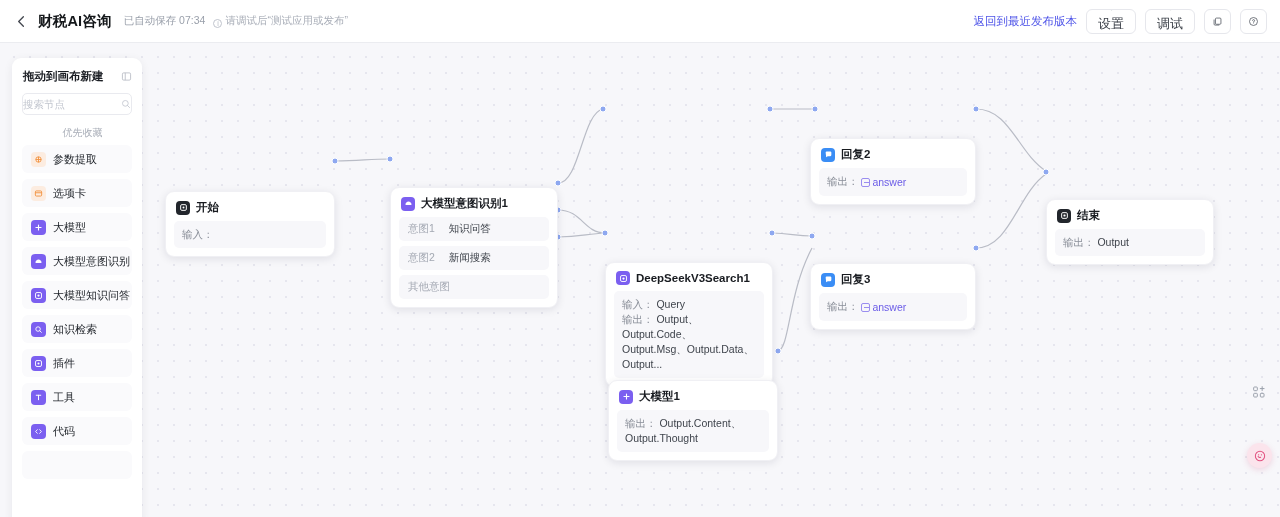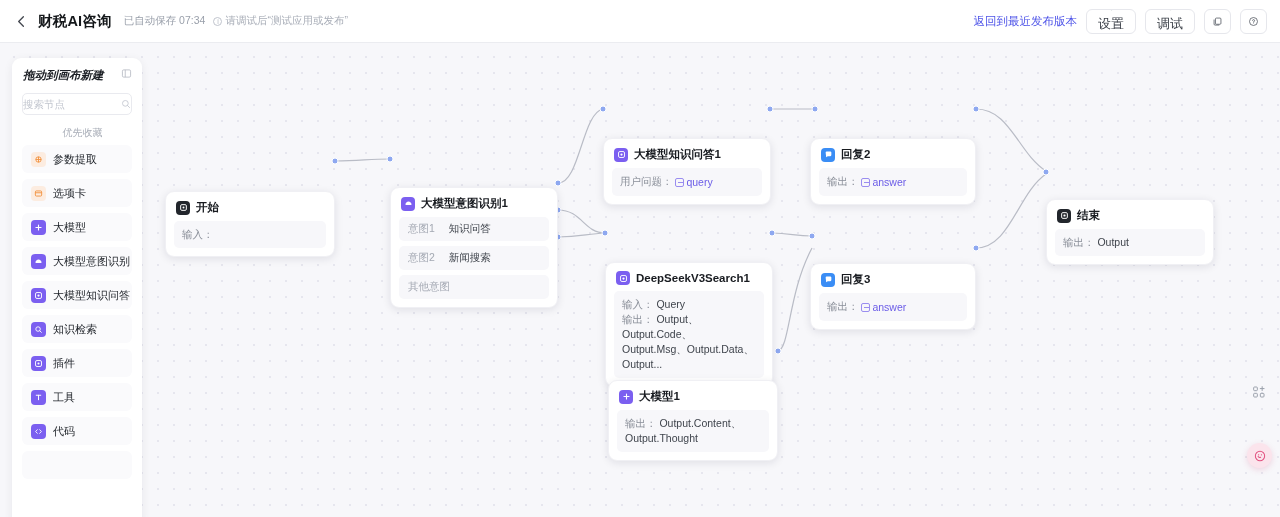--- a/index.html
+++ b/index.html
@@ -14,43 +14,43 @@
   .header{
     position:absolute; left:0; top:0; width:1280px; height:43px;
     background:#ffffff; border-bottom:1px solid #ebecf0;
     display:flex; align-items:center; z-index:40;
   }
   .hdr-left{ display:flex; align-items:center; gap:8px; padding-left:12px; }
   .back-arrow{ width:18px;height:18px; display:flex;align-items:center;justify-content:center;
     color:#42464e; cursor:pointer; font-size:14px; }
   .app-title{ font-size:14.5px; font-weight:bold; color:#14171a; letter-spacing:.2px; }
   .autosave{ font-size:10.5px; color:#9aa0ab; margin-left:4px; white-space:nowrap; }
-  .tip{ font-size:10.5px; color:#a9aeb8; display:flex; align-items:center; gap:3px; white-space:nowrap;}
+  .tip{ font-size:10.5px; color:#a9aeb8; display:flex; align-items:flex-end; gap:3px; white-space:nowrap;}
   .tip .i-circ{ width:9px;height:9px;border:1px solid #c0c4cd;border-radius:50%;
     display:inline-flex;align-items:center;justify-content:center;font-size:7px;color:#b4b9c3;}
   .hdr-right{ margin-left:auto; display:flex; align-items:center; gap:9px; padding-right:13px;}
   .link-btn{ color:#4d53e8; font-size:11.5px; cursor:pointer; white-space:nowrap;}
   .pill{
     height:25px; padding:0 11px; border:1px solid #e6e7ec; border-radius:6px;
     background:#fff; display:flex; align-items:center; gap:4px;
     font-size:13px; color:#3a3f47; cursor:pointer;flex-direction:column;
   }
   .icon-btn{
     width:27px;height:25px;border:1px solid #e6e7ec;border-radius:6px;background:#fff;
     display:flex;align-items:center;justify-content:center;cursor:pointer;color:#565b63;
   }
 
   
   .sidebar{
     position:absolute; left:12px; top:58px; width:130px; height:470px;
     background:#fff; border-radius:9px; box-shadow:0 2px 10px rgba(20,22,40,.07);
     padding:10px 0 0 0; z-index:30; overflow:hidden;
   }
-  .sb-head{ display:flex; justify-content:space-between;
-    padding:0 10px 0 11px; height:16px;font-style:italic; }
+  .sb-head{ display:flex; align-items:center; justify-content:space-between;
+    padding:0 10px 0 11px; height:16px; }
   .sb-title{ font-size:11.5px; font-weight:bold; color:#1b1e24; }
   .sb-collapse{ color:#b8bcc5; cursor:pointer; display:flex; }
   .sb-search{
     margin:9px 10px 0 10px; height:22px; border:1px solid #e9eaef; border-radius:5px;
     background:#fff; display:flex; align-items:center; padding:0 0; gap:4px;
   }
   .sb-search input{
     border:0; outline:0; flex:1; font-size:10.5px; color:#3a3f47;
     font-family:inherit; background:transparent; min-width:0;
   }
@@ -251,40 +251,20 @@
     </div>
     <div class="intent-row">
       <span class="ik">意图2</span>
       <span class="iv">新闻搜索</span>
     </div>
     <div class="intent-row last">
       <span class="ik">其他意图</span>
     </div>
   </div>
 
-  <div class="node" style="left:603px; top:95px; width:168px;">
-    <div class="node-head">
-      <span class="nh-icon" style="background:#7b5ff0;">
-        <svg width="9" height="9" viewBox="0 0 12 12" fill="none" stroke="#fff" stroke-width="1.2">
-            <rect x="2" y="2" width="8" height="8" rx="2"></rect>
-            <circle cx="6" cy="6" r="1.5" fill="#fff" stroke="none"></circle>
-          </svg>
-      </span>
-      <span class="nh-title">大模型知识问答1</span>
-    </div>
-    <div class="node-body">
-      <div class="row">
-        <span class="k">用户问题：</span>
-        <span class="tag">
-            <span class="tg"></span>
-            <span>query</span>
-          </span>
-      </div>
-    </div>
-  </div>
 
   <div class="node" style="left:810px; top:95px; width:166px;">
     <div class="node-head">
       <span class="nh-icon" style="background:#3a8df5;">
         <svg width="9" height="9" viewBox="0 0 12 12" fill="none">
             <path d="M2.2 3.4a1.4 1.4 0 0 1 1.4-1.4h4.8a1.4 1.4 0 0 1 1.4 1.4v3.4a1.4 1.4 0 0 1-1.4 1.4H5l-2.1 1.6z" fill="#fff"></path>
           </svg>
       </span>
       <span class="nh-title">回复2</span>
     </div>

